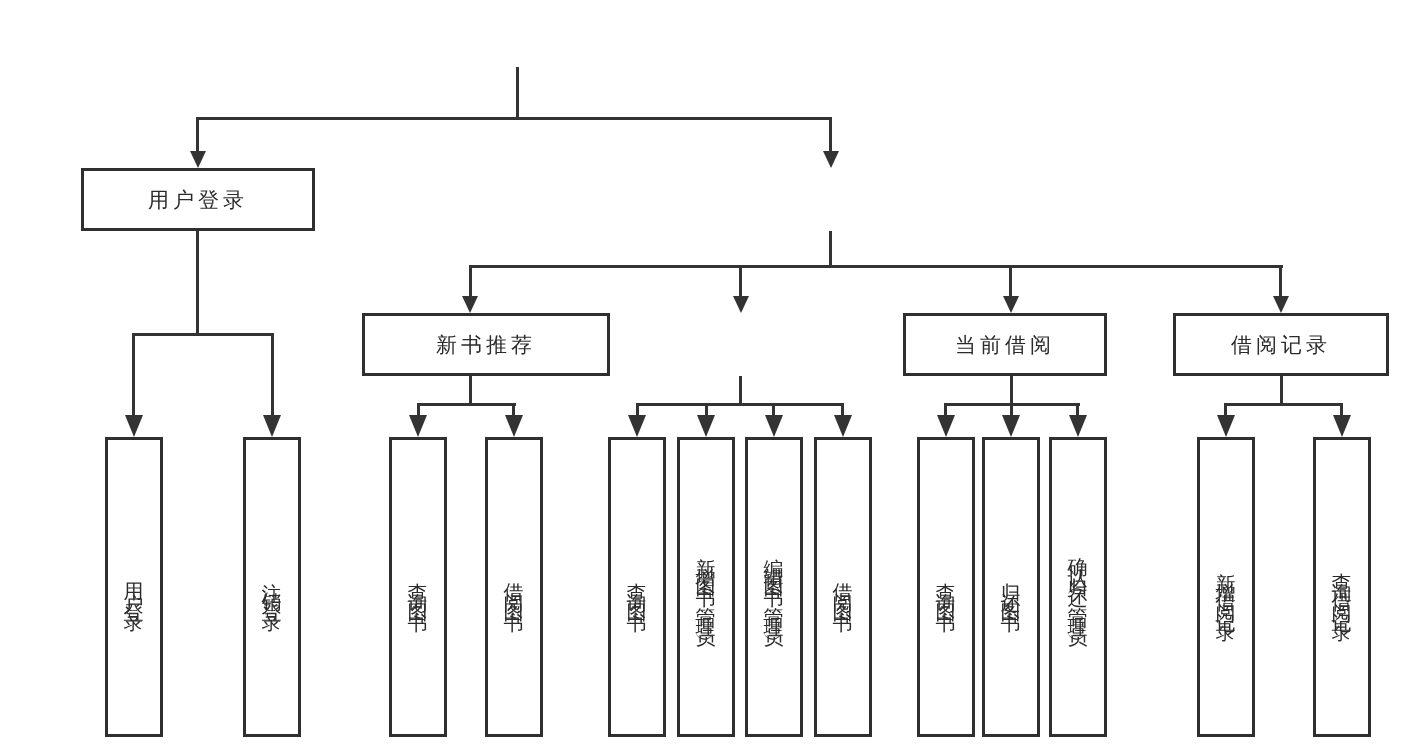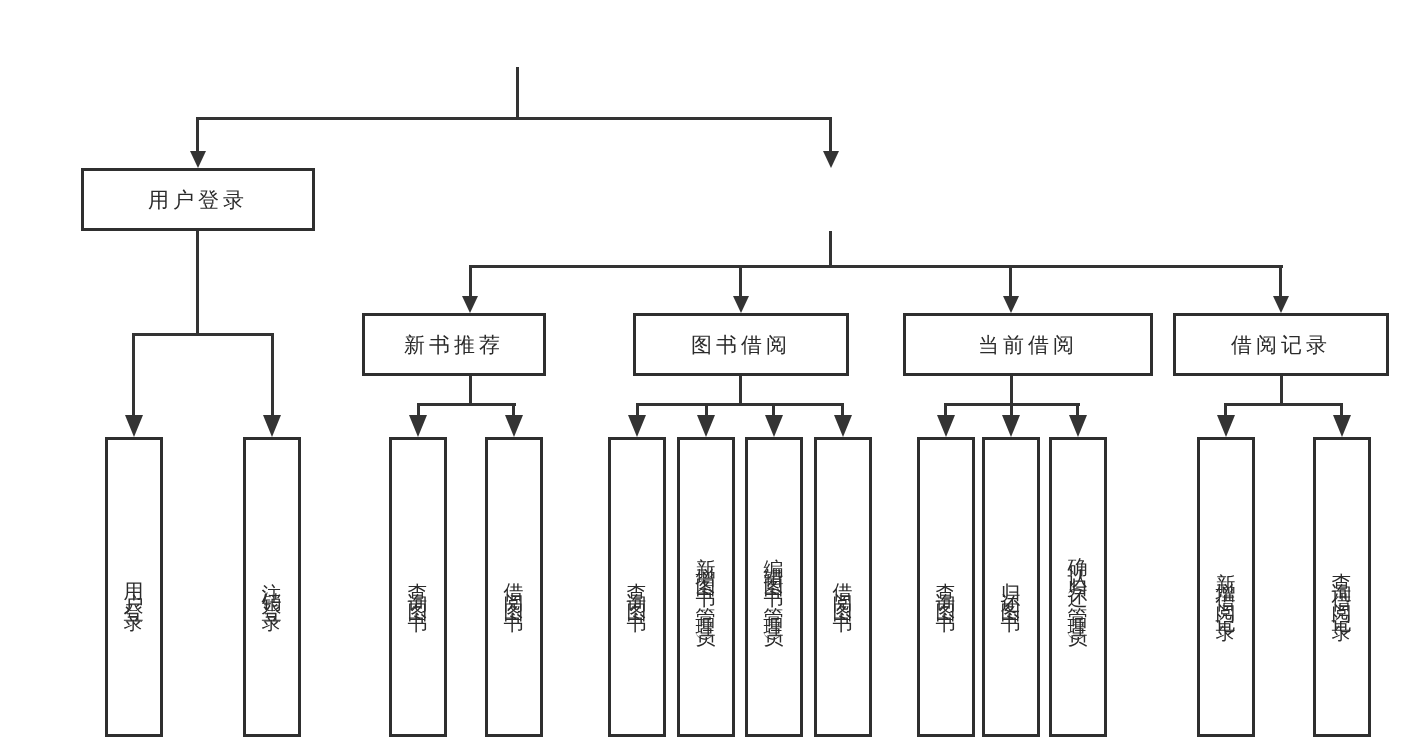--- a/index.html
+++ b/index.html
@@ -66,27 +66,24 @@
   <div class="line" style="left:469px;top:265px;width:814px;height:3px"></div>
   <div class="line" style="left:469px;top:265px;width:3px;height:31px"></div>
   <div class="arrow" style="left:462px;top:296px"></div>
   <div class="line" style="left:739px;top:265px;width:3px;height:31px"></div>
   <div class="arrow" style="left:733px;top:296px"></div>
   <div class="line" style="left:1009px;top:265px;width:3px;height:31px"></div>
   <div class="arrow" style="left:1003px;top:296px"></div>
   <div class="line" style="left:1279px;top:265px;width:3px;height:31px"></div>
   <div class="arrow" style="left:1273px;top:296px"></div>
 
-  <div class="box hbox" style="left:362px;top:313px;width:184px;height:63px">
+  <div class="box hbox" style="left:362px;top:313px;width:248px;height:63px">
     <span>新书推荐</span>
   </div>
-  <div class="box hbox" style="left:633px;top:313px;width:216px;height:63px">
-    <span>图书借阅</span>
-  </div>
-  <div class="box hbox" style="left:903px;top:313px;width:250px;height:63px">
+  <div class="box hbox" style="left:903px;top:313px;width:204px;height:63px">
     <span>当前借阅</span>
   </div>
   <div class="box hbox" style="left:1173px;top:313px;width:216px;height:63px">
     <span>借阅记录</span>
   </div>
 
   <div class="line" style="left:469px;top:376px;width:3px;height:29px"></div>
   <div class="line" style="left:417px;top:403px;width:99px;height:3px"></div>
   <div class="line" style="left:417px;top:403px;width:3px;height:12px"></div>
   <div class="arrow lg" style="left:409px;top:415px"></div>

